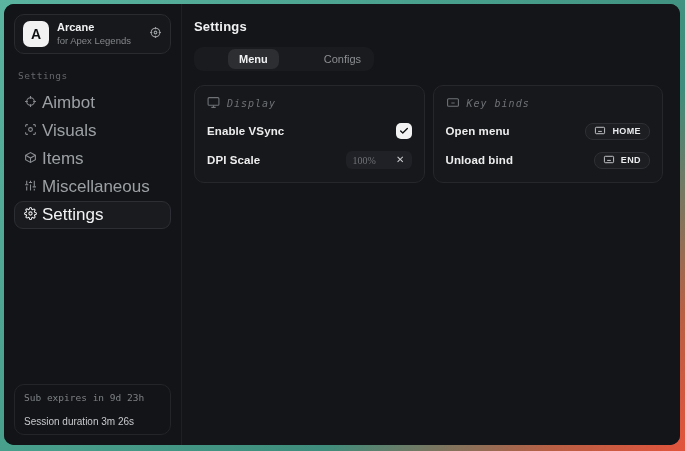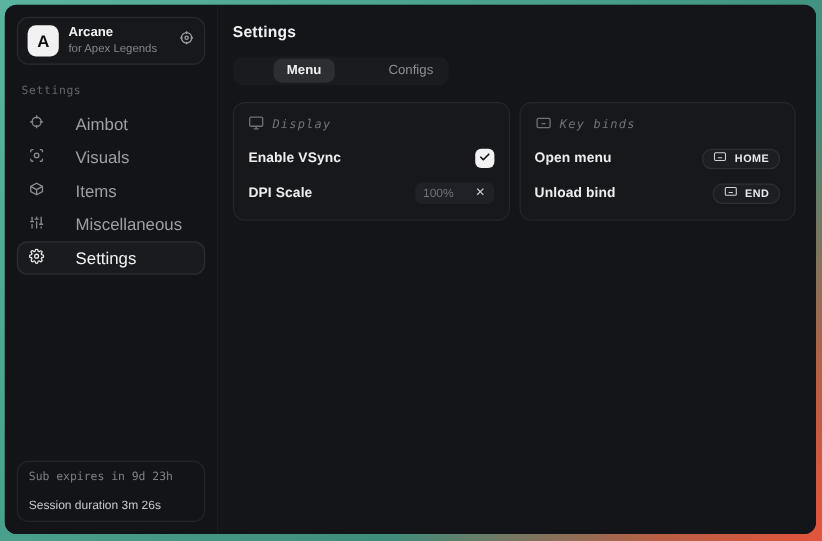--- a/index.html
+++ b/index.html
@@ -40,23 +40,23 @@
   .app-sub  { color:#84878b; font-size:9.5px; }
   .logo-card svg { color:#9b9ea2; }
   .cat-label {
     margin:16px 4px 8px 4px;
     color:#63666b; font-size:9.5px;
     font-family:"DejaVu Sans Mono", monospace;
     letter-spacing:.5px;
   }
   .nav { display:flex; flex-direction:column; }
   .nav-item {
-    display:flex; align-items:center; gap:26px;
+    display:flex; align-items:center; gap:5px;
     height:28px; padding:0 9px;
-    color:#9ca0a4; font-size:14px;
+    color:#9ca0a4; font-size:17px;
     border:1px solid transparent; border-radius:9px;
     cursor:default;
   }
   .nav-item svg { color:#8a8d92; }
   .nav-item.active {
     color:#f2f3f4; background:#1a1b1f;
     border-color:#2d2e33;
   }
   .nav-item.active svg { color:#e8e9ea; }
   .side-spacer { flex:1; }
@@ -105,21 +105,21 @@
     border-radius:5px; display:flex; align-items:center; justify-content:center;
     cursor:default;
   }
   .dpi-input {
     width:66px; height:18px; background:#202126; border-radius:6px;
     display:flex; align-items:center; justify-content:space-between;
     padding:0 7px; cursor:default;
   }
   .dpi-value {
     color:#6f7277; font-size:10px;
-    font-family:Liberation Sans, sans-serif;
+    font-family:Liberation Serif, serif;
   }
   .dpi-clear { color:#c9cbce; font-size:10px; line-height:1; }
   .bind-btn {
     display:flex; align-items:center; gap:6px;
     background:#1d1e22; border:1px solid #2e2f34;
     border-radius:8px; padding:2px 8px; height:17px;
     cursor:default;
   }
   .bind-btn svg { color:#d0d2d5; }
   .bind-key {

